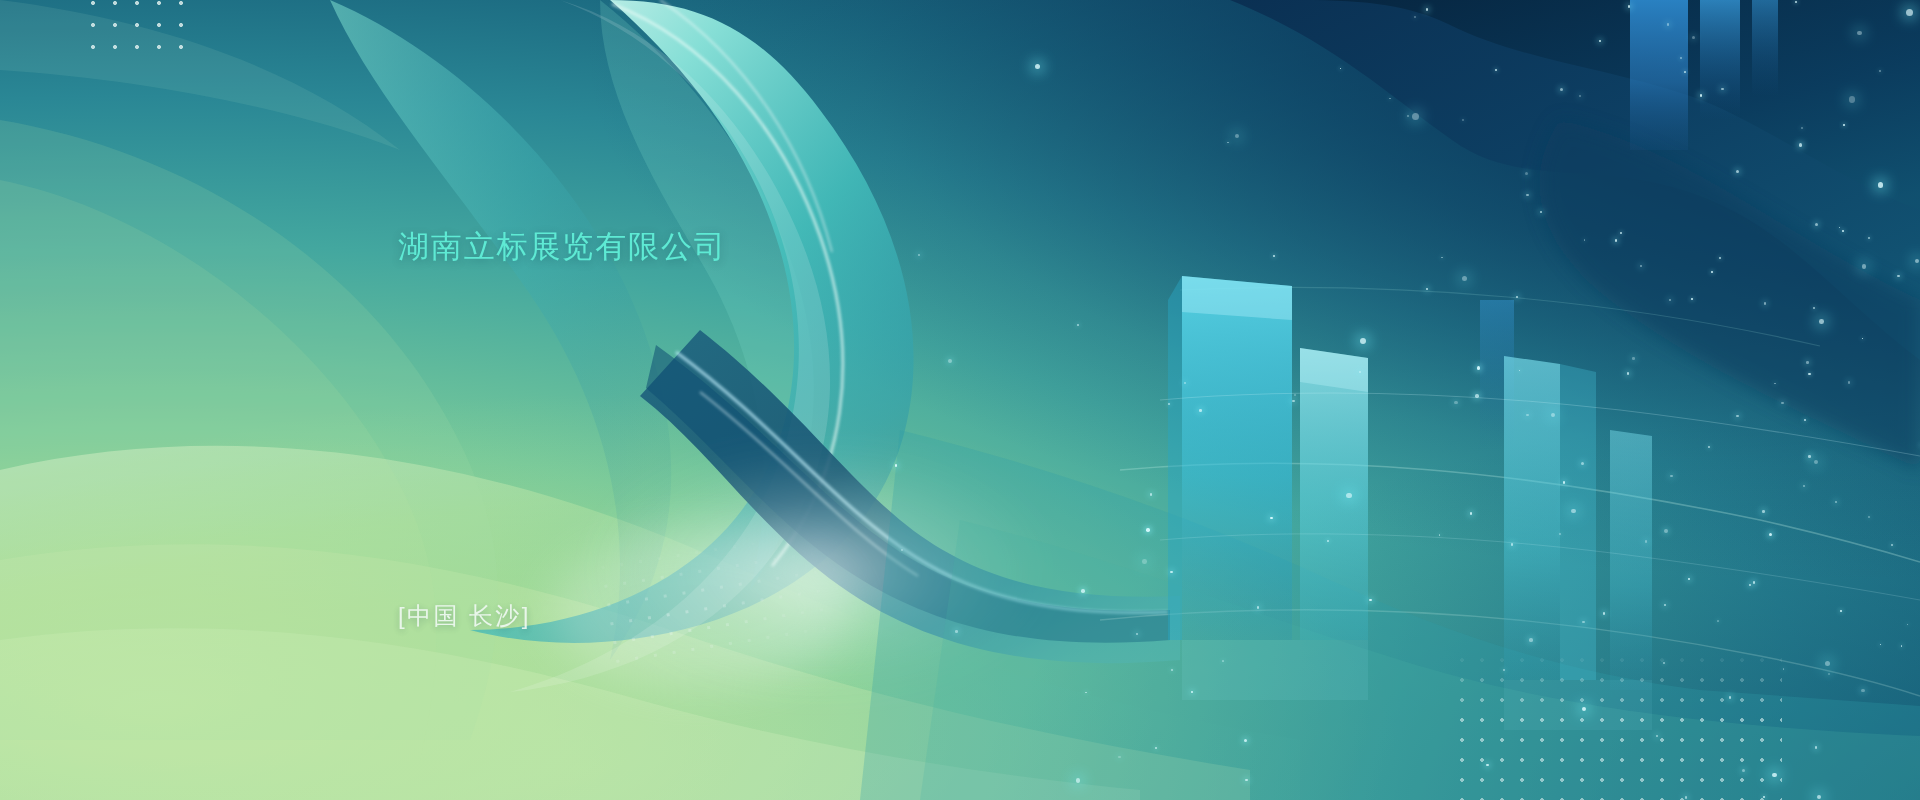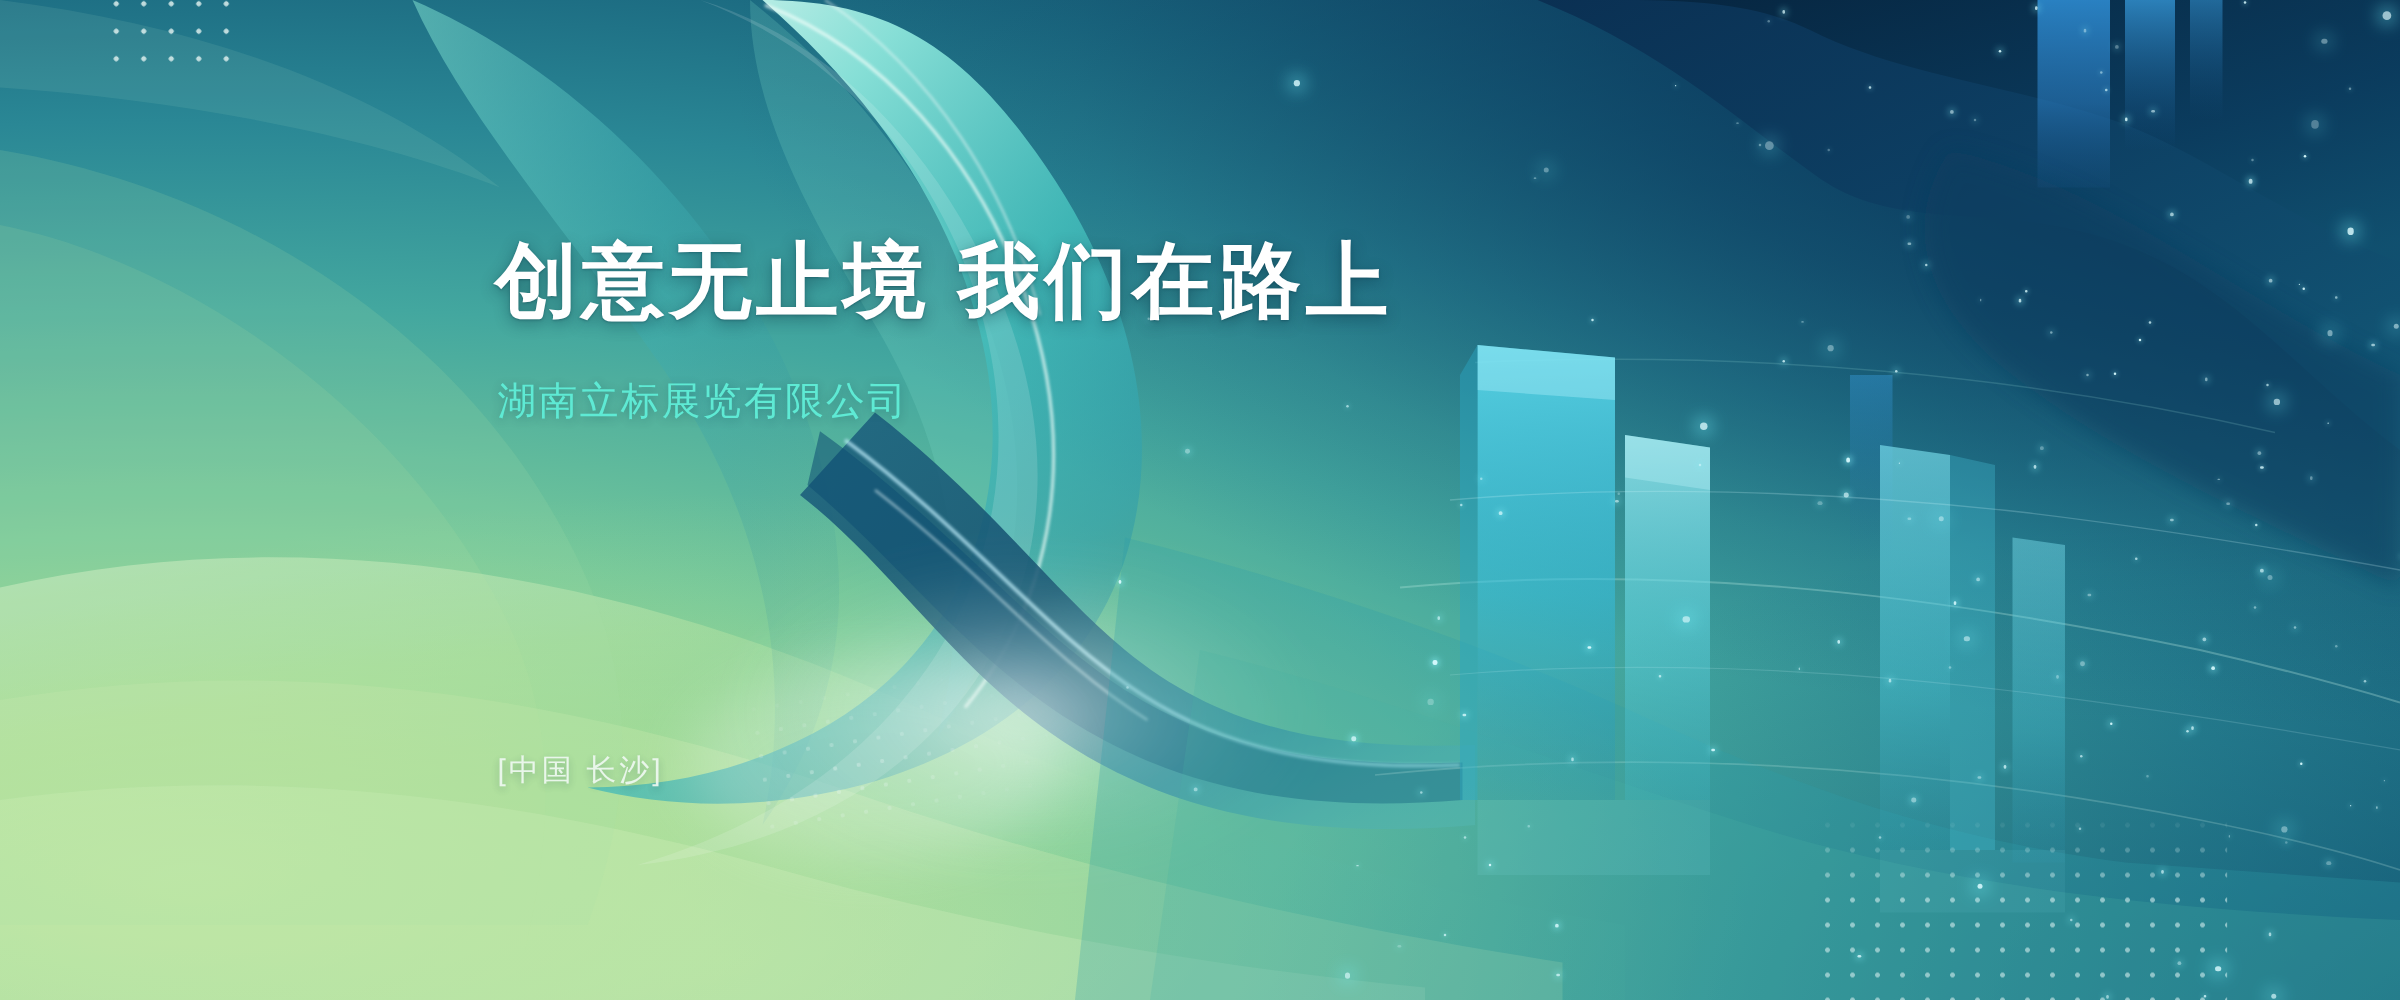--- a/index.html
+++ b/index.html
@@ -408,20 +408,19 @@
       <div class="star" style="left: 955px; top: 630.4px; width: 2.6px; height: 2.6px; opacity: 0.54;"></div>
       <div class="star" style="left: 1684.8px; top: 796.3px; width: 2.5px; height: 2.5px; opacity: 0.61;"></div>
       <div class="star" style="left: 1529px; top: 638.4px; width: 3.7px; height: 3.7px; opacity: 0.53;"></div>
       <div class="star" style="left: 1581.7px; top: 706.7px; width: 4.3px; height: 4.3px; opacity: 0.89; box-shadow: rgba(120, 244, 255, 0.85) 0px 0px 14px 3px;"></div>
       <div class="star" style="left: 1614.6px; top: 239.4px; width: 2.5px; height: 2.5px; opacity: 0.81;"></div>
       <div class="star" style="left: 1369.4px; top: 599.2px; width: 2.3px; height: 2.3px; opacity: 0.91;"></div>
       <div class="star" style="left: 1518.8px; top: 369.7px; width: 1.7px; height: 1.7px; opacity: 0.81; box-shadow: rgba(160, 248, 255, 0.6) 0px 0px 4px 0.5px;"></div>
     </div>
 
   <div id="content">
-    <h1 id="title">创意无止境 我们在路上</h1>
     <div id="subtitle">
       <div>湖南立标展览有限公司</div>
     </div>
   </div>
   <div id="location">[中国 长沙]</div>
 
 </div>
 
 </body></html>

